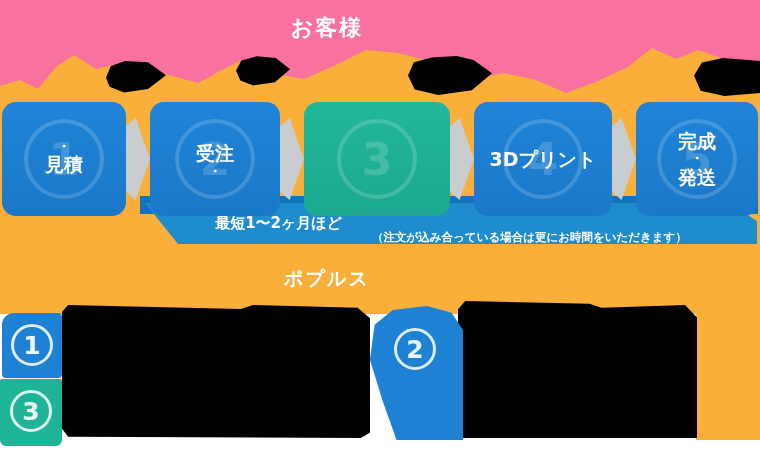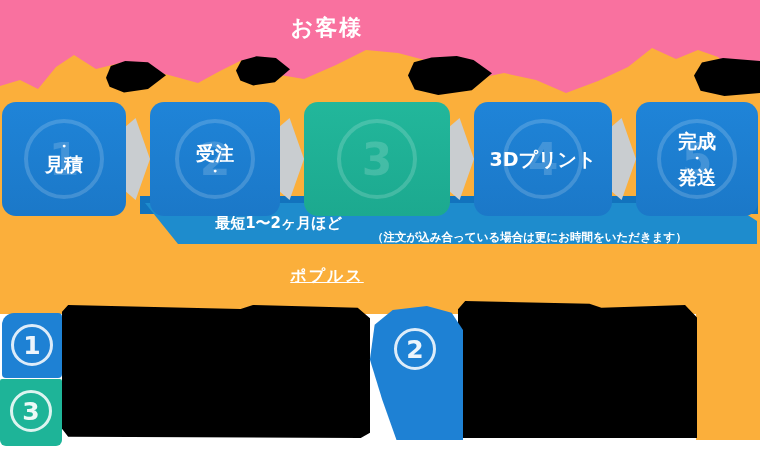--- a/index.html
+++ b/index.html
@@ -15,21 +15,21 @@
     clip-path:polygon(0 0,760px 0,760px 74px,742px 82px,718px 57px,698px 50px,676px 59px,652px 48px,
       628px 67px,598px 81px,566px 93px,536px 80px,504px 73px,470px 80px,436px 63px,398px 53px,
       366px 50px,336px 65px,304px 79px,268px 73px,242px 60px,220px 71px,198px 83px,176px 77px,
       150px 70px,120px 63px,96px 69px,74px 55px,56px 67px,38px 89px,20px 80px,0 86px);
   }
   .band-label{
     position:absolute;left:0;width:654px;text-align:center;color:#ffffff;
     font-weight:bold;letter-spacing:2px;z-index:4;
   }
   .customer-label{top:13px;font-size:22px;}
-  .company-label{top:266px;font-size:16px;text-decoration:underline;}
+  .company-label{top:266px;font-size:19px;}
   
   .callout-blob{position:absolute;background:#000;z-index:3;}
   .blob1{left:106px;top:58px;width:60px;height:36px;
     clip-path:polygon(0 55%,8% 22%,32% 8%,70% 12%,100% 48%,70% 86%,30% 96%,6% 80%);}
   .blob2{left:236px;top:55px;width:54px;height:31px;
     clip-path:polygon(0 50%,10% 18%,38% 4%,74% 10%,100% 46%,72% 88%,32% 98%,8% 82%);}
   .blob3{left:408px;top:56px;width:84px;height:39px;
     clip-path:polygon(0 50%,7% 16%,28% 4%,58% 0,78% 10%,100% 44%,76% 88%,36% 100%,8% 86%);}
   .blob4{left:694px;top:58px;width:66px;height:38px;
     clip-path:polygon(0 46%,12% 12%,44% 0,100% 8%,100% 92%,46% 100%,10% 86%);}

